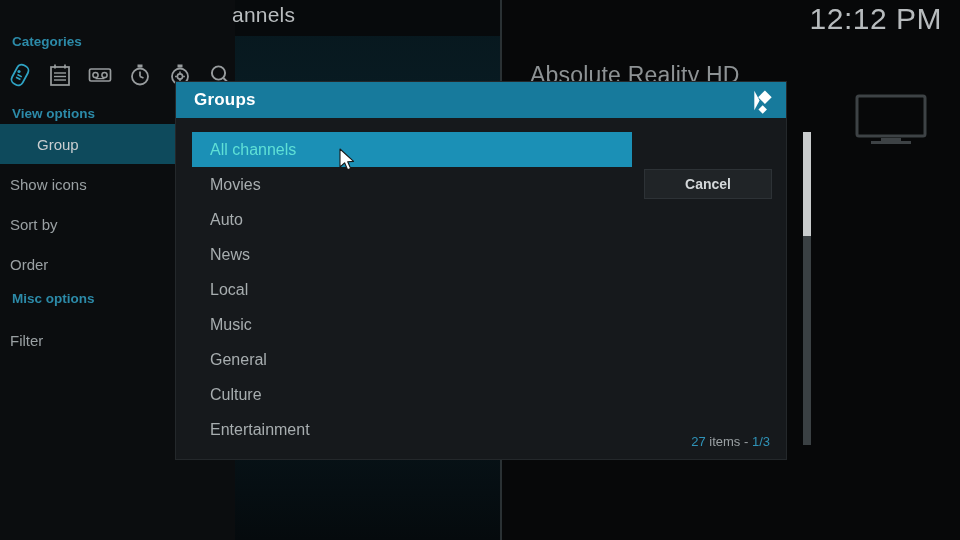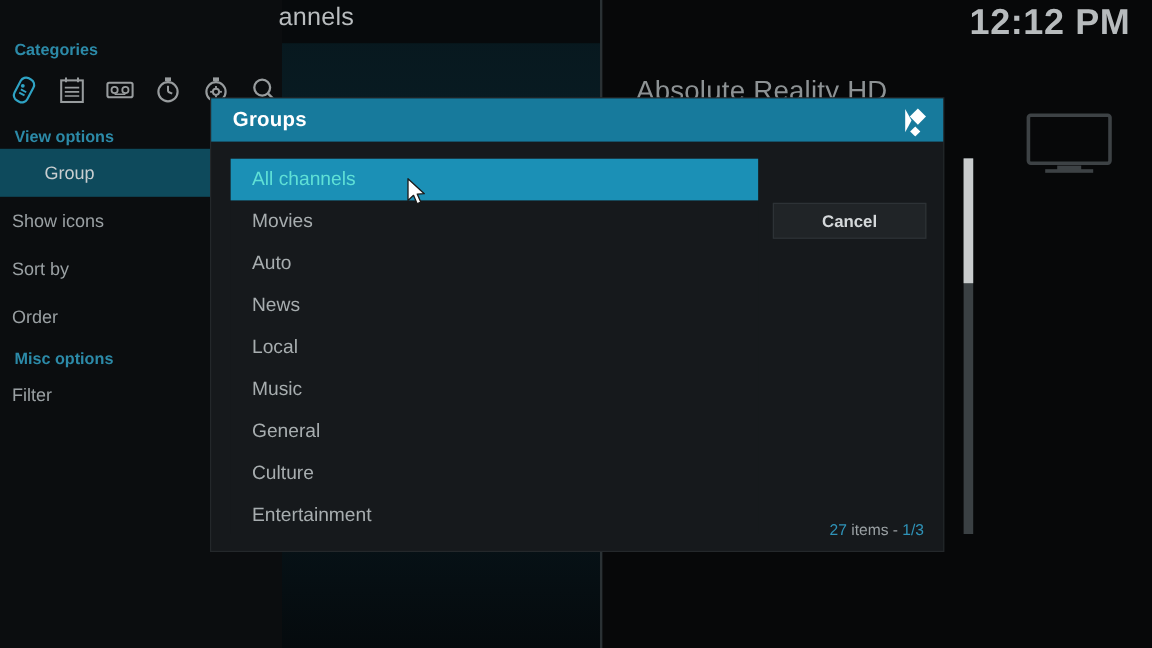--- a/index.html
+++ b/index.html
@@ -38,21 +38,21 @@
     position:absolute; left:232px; top:3px;
     font-size:21px; color:#b9bdbf; letter-spacing:.2px;
   }
   .bg-subtitle {
     position:absolute; left:530px; top:62px;
     font-size:23px; color:#8d9294; letter-spacing:.2px;
   }
 
   .clock {
     position:absolute; right:18px; top:2px;
-    font-size:30px; color:#b7bbbd; font-weight:700; letter-spacing:.5px;
+    font-size:30px; color:#b7bbbd; font-weight:400; letter-spacing:.5px;
   }
 
   .tv-icon {
     position:absolute; left:855px; top:94px; width:72px; height:52px;
   }
 
   
   .sidebar { position:absolute; left:0; top:0; width:235px; height:540px; }
   .side-head {
     color:#2c8aa8; font-size:13.5px; font-weight:bold;
@@ -75,21 +75,21 @@
     padding:0 6px 0 10px; font-size:15px; color:#9aa0a3;
   }
   .side-row.selected {
     background:#0e4a5c; color:#c9ced0;
   }
   .side-row .val { color:#9aa0a3; }
   #row-group   { top:124px;padding-left:37px; }
   #row-icons   { top:164px;align-items:center; }
   #row-sort    { top:204px; }
   #row-order   { top:244px; }
-  #row-filter  { top:309px; }
+  #row-filter  { top:309px;align-items:flex-end; }
 
   
   #dialog {
     position:absolute; left:176px; top:82px; width:610px; height:377px;
     background:#16191c;
     box-shadow:0 0 0 1px #24282b;
   }
   .dlg-title-bar {
     height:36px; background:#177a9c;
     display:flex; align-items:center; justify-content:space-between;

